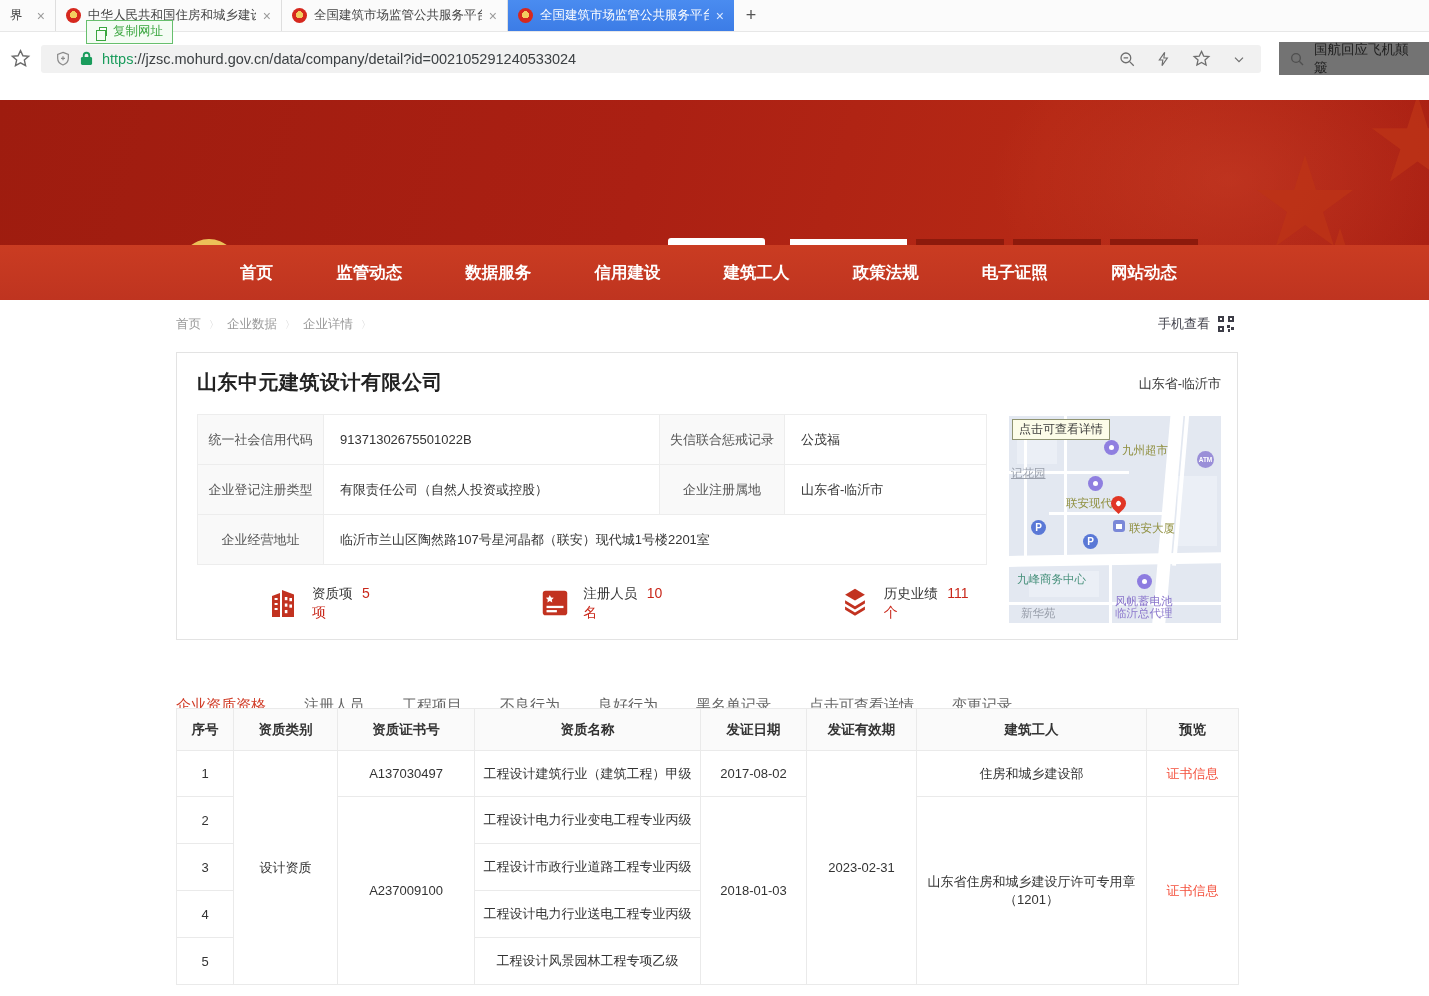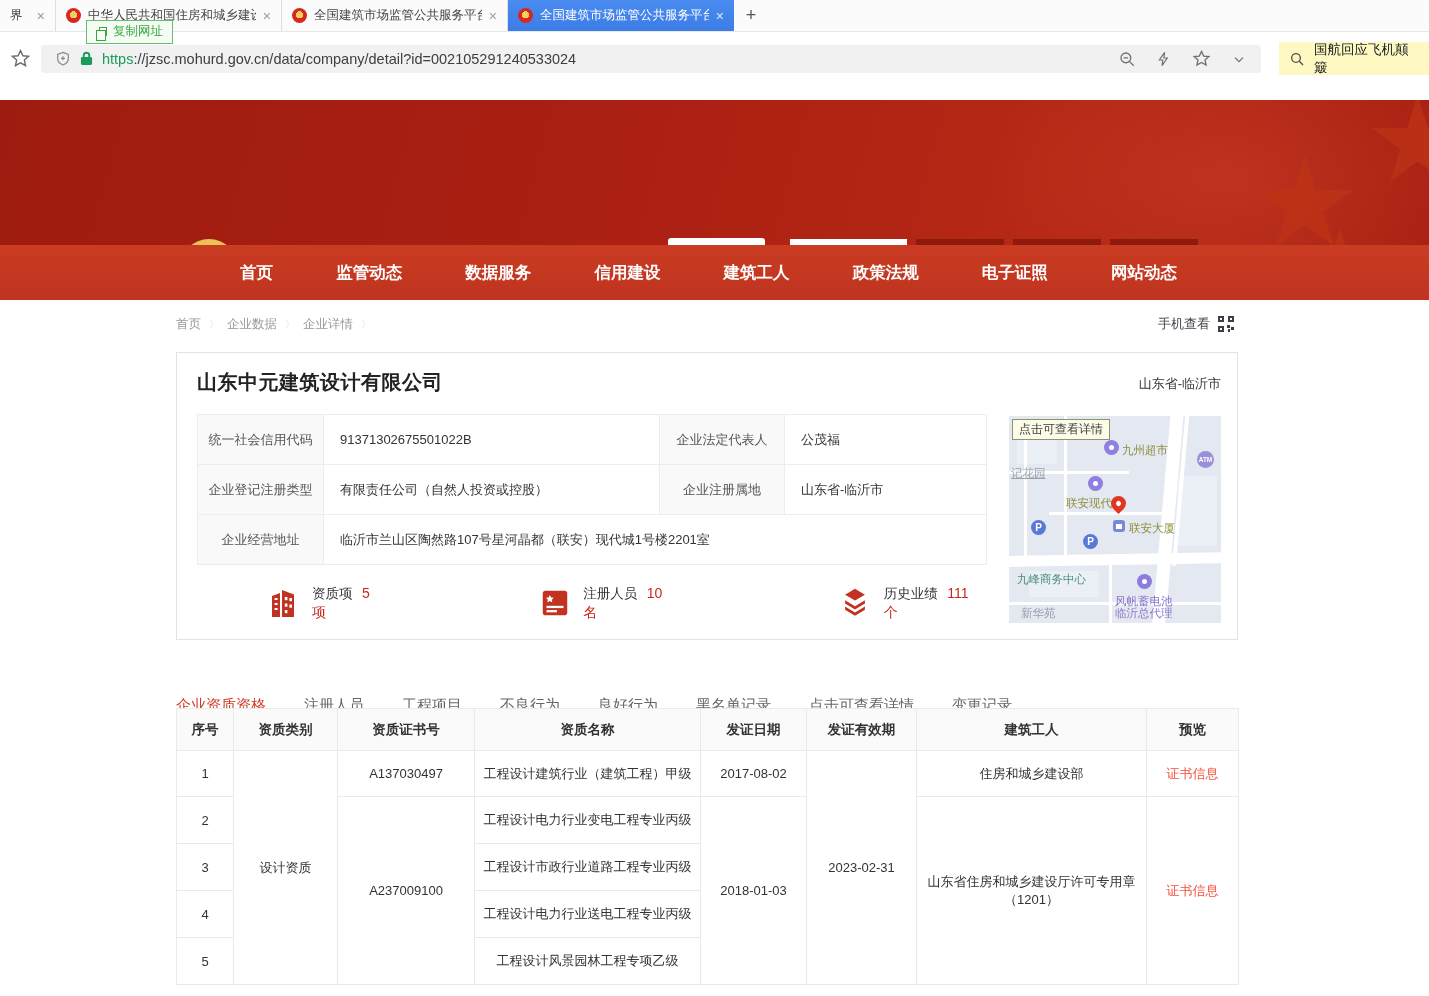--- a/index.html
+++ b/index.html
@@ -29,21 +29,21 @@
   .copy-ic::before { content:""; position:absolute; left:-4px; top:2px; width:8px; height:9px;
                      border:1px solid #3aa63f; background:#f4fcf4; }
 
   .urlrow { position:absolute; left:0; top:42px; width:100%; height:33px; display:flex; align-items:center;
             padding-left:10px; }
   .omnibox { flex:1; height:28px; background:#f1f1f1; border-radius:3px; display:flex; align-items:center;
              padding:0 14px; gap:9px; min-width:0; margin-left:10px; }
   .url-text { font-size:14.5px; color:#3c4043; white-space:nowrap; overflow:hidden; }
   .url-scheme { color:#1a9c5c; }
   .omni-icons { margin-left:auto; display:flex; align-items:center; gap:20px; }
-  .quick-search { width:150px; height:33px; background:#fef9c3; display:flex; align-items:center; gap:9px;
+  .quick-search { width:150px; height:33px; background:#737373; display:flex; align-items:center; gap:9px;
                   padding:0 10px; margin-left:18px; flex:none; font-size:13.5px; color:#222;justify-content:flex-end; }
   .icon-svg { flex:none; display:block; }
 
   
   .site-header { position:absolute; left:0; top:100px; width:100%; height:145px; overflow:hidden;
                  background:linear-gradient(105deg,#9e1c0f,#ab2013 45%,#b52815 72%,#aa2013); }
   .hdr-star { position:absolute; background:#bd3317; opacity:.8;
               clip-path:polygon(50% 0%,61% 35%,98% 35%,68% 57%,79% 91%,50% 70%,21% 91%,32% 57%,2% 35%,39% 35%); }
   .site-header .glow { position:absolute; right:-60px; top:-80px; width:520px; height:320px;
                        background:radial-gradient(ellipse, rgba(255,120,80,.18), transparent 65%); }
@@ -252,21 +252,21 @@
       <colgroup>
           <col style="width:126px">
           <col style="width:336px">
           <col style="width:125px">
           <col style="width:202px">
         </colgroup>
       <tbody>
           <tr>
         <td class="lbl">统一社会信用代码</td>
         <td class="val">91371302675501022B</td>
-        <td class="lbl">企业法定代表人</td>
+        <td class="lbl">失信联合惩戒记录</td>
         <td class="val">公茂福</td>
       </tr>
       <tr>
         <td class="lbl">企业登记注册类型</td>
         <td class="val">有限责任公司（自然人投资或控股）</td>
         <td class="lbl">企业注册属地</td>
         <td class="val">山东省-临沂市</td>
       </tr>
       <tr>
         <td class="lbl">企业经营地址</td>

